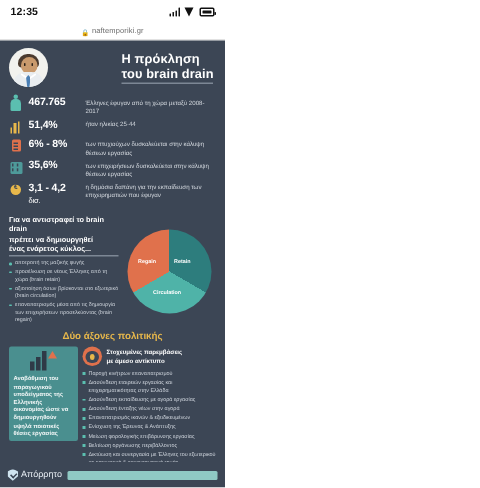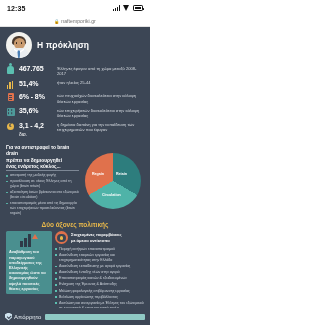--- a/index.html
+++ b/index.html
@@ -50,21 +50,21 @@
     position:relative; overflow:hidden;
   }
   .av-hair{position:absolute;left:6px;top:4px;width:14px;height:9px;background:#4a3a2e;border-radius:7px 7px 3px 3px;}
   .av-face{position:absolute;left:7.5px;top:6px;width:11px;height:11px;background:#c99a6d;border-radius:50% 50% 45% 45%;}
   .av-eye{position:absolute;top:10px;width:1.4px;height:1.6px;background:#2b2119;border-radius:50%;}
   .av-eye.l{left:10px;} .av-eye.r{left:14.6px;}
   .av-body{position:absolute;left:3px;bottom:0;width:20px;height:10px;background:#e9edf0;border-radius:8px 8px 0 0;}
   .av-tie{position:absolute;left:11.4px;bottom:0;width:3px;height:8px;background:#4a7fb5;clip-path:polygon(50% 0,100% 22%,75% 100%,25% 100%,0 22%);}
   .av-collar{position:absolute;left:8px;bottom:4.5px;width:10px;height:5px;background:#fff;clip-path:polygon(0 0,50% 70%,100% 0,100% 30%,50% 100%,0 30%);}
 
-  .hero-title { color:#fff; font-size:8.5px; font-weight:bold; line-height:1.22; letter-spacing:.1px; }
+  .hero-title { color:#fff; font-size:8.5px; font-weight:bold; line-height:1.22; letter-spacing:.1px;margin-left:44px; }
   .hero-title .u { display:inline-block; border-bottom:.8px solid #7d8795; padding-bottom:1px; }
 
   
   .stats { padding: 1px 6px 3px 6px; }
   .strow { display:flex; align-items:flex-start; gap:4px; padding:1.2px 0; }
   .sticon { width:9px; flex:0 0 9px; height:11px; position:relative; }
   .ic-people{position:absolute;left:1px;top:1.5px;width:7px;height:8px;background:#5bbfb0;border-radius:3px 3px 1px 1px;}
   .ic-people::after{content:"";position:absolute;left:2px;top:-2.3px;width:3px;height:3px;background:#5bbfb0;border-radius:50%;}
   .ic-age{position:absolute;left:.5px;bottom:1px;display:flex;align-items:flex-end;gap:.8px;height:8px;}
   .ic-age i{width:1.8px;background:#e8b84b;display:block;}
@@ -162,20 +162,21 @@
         <span class="av-hair"></span>
           <span class="av-face"></span>
         <span class="av-eye l"></span>
           <span class="av-eye r"></span>
         <span class="av-body"></span>
           <span class="av-collar"></span>
           <span class="av-tie"></span>
       </div>
       <div class="hero-title">
         <div>Η πρόκληση</div>
+        <div class="u">του brain drain</div>
       </div>
     </div>
 
     <div class="stats">
       <div class="strow">
         <span class="sticon">
             <i class="ic-people"></i>
           </span>
         <span class="stnum">467.765</span>
         <span class="sttext">Έλληνες έφυγαν από τη χώρα μεταξύ 2008-2017</span>

